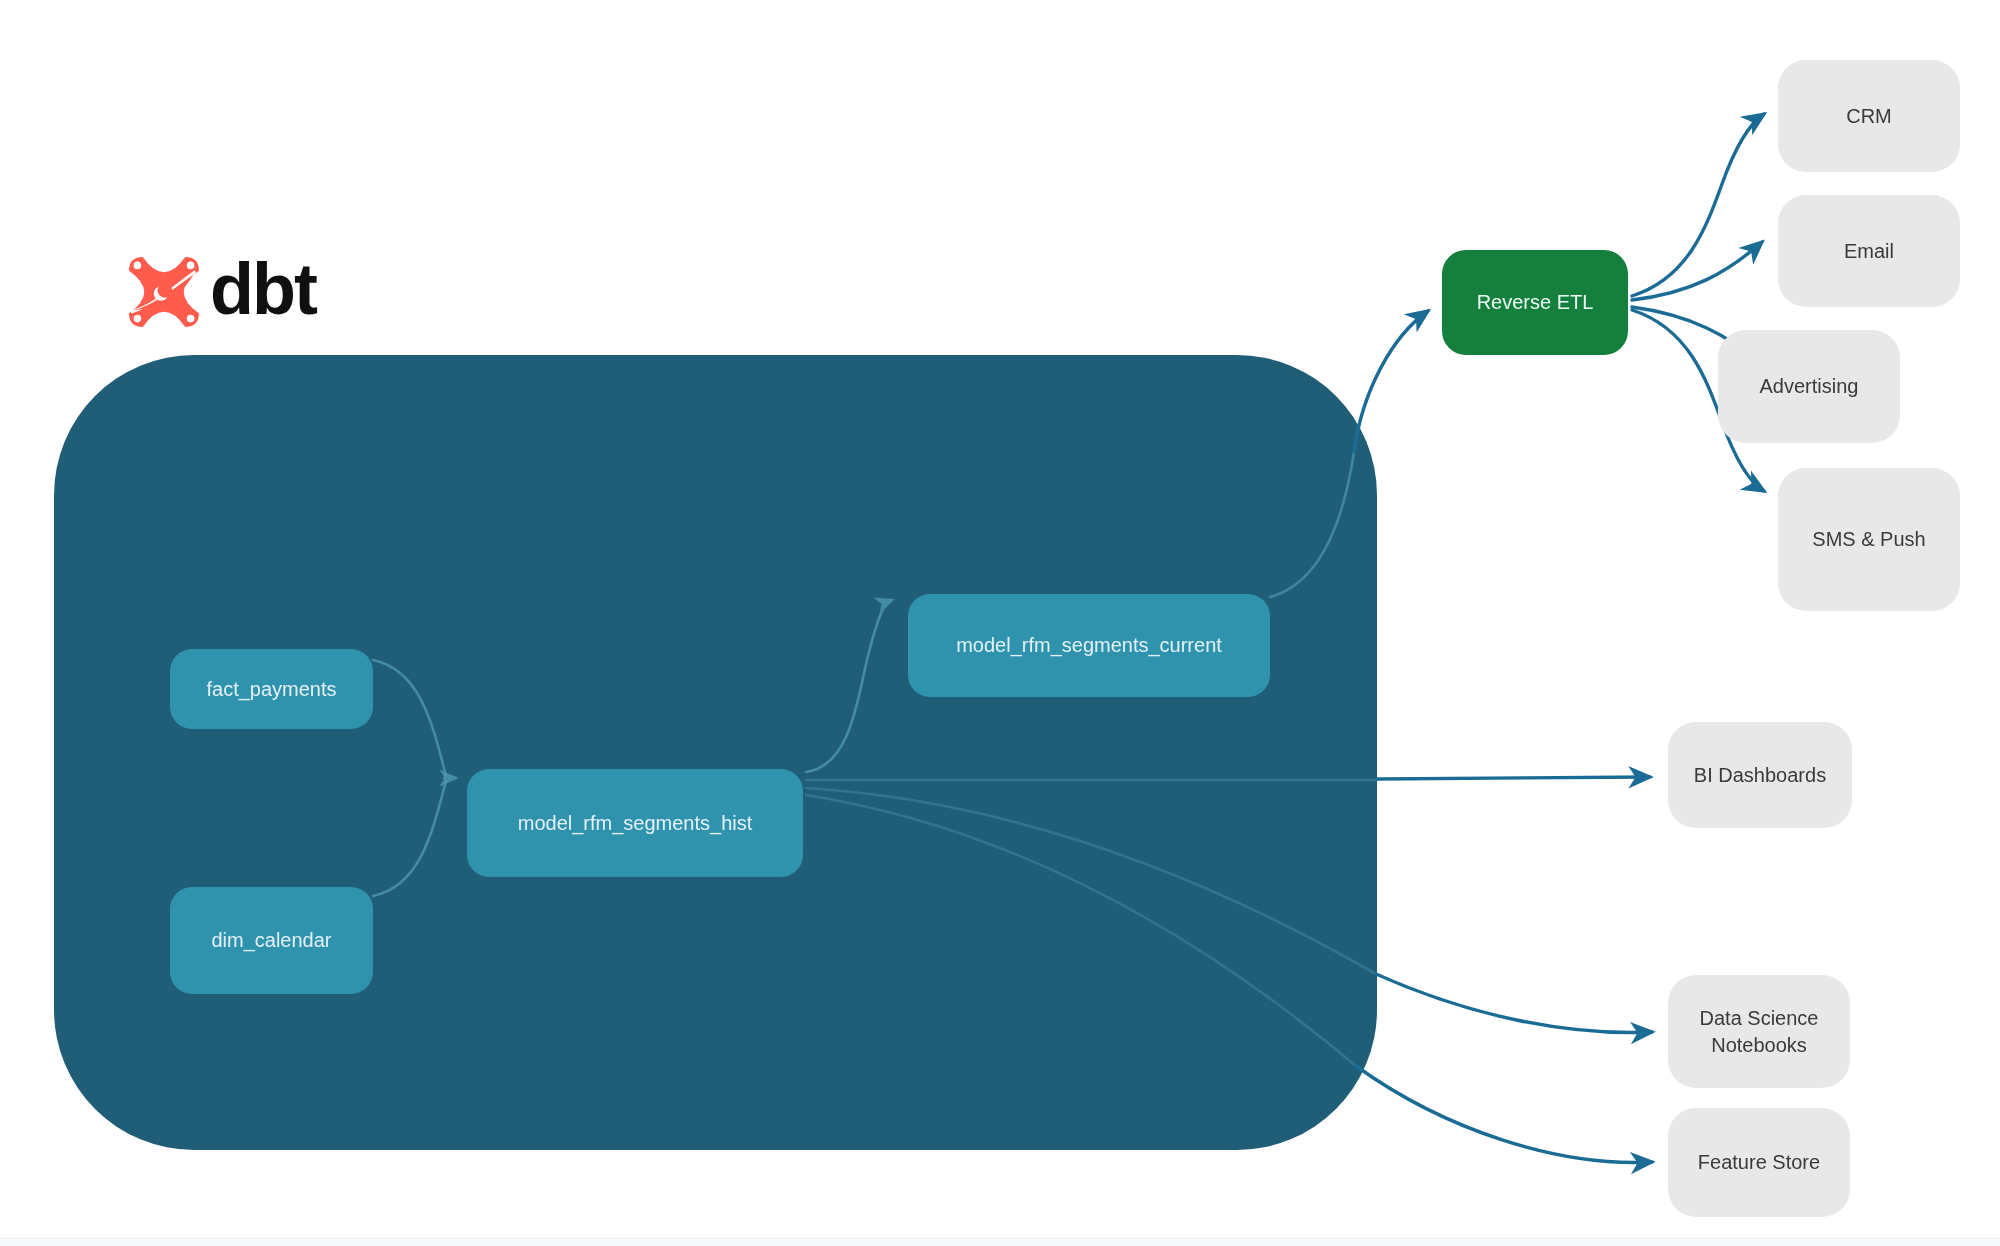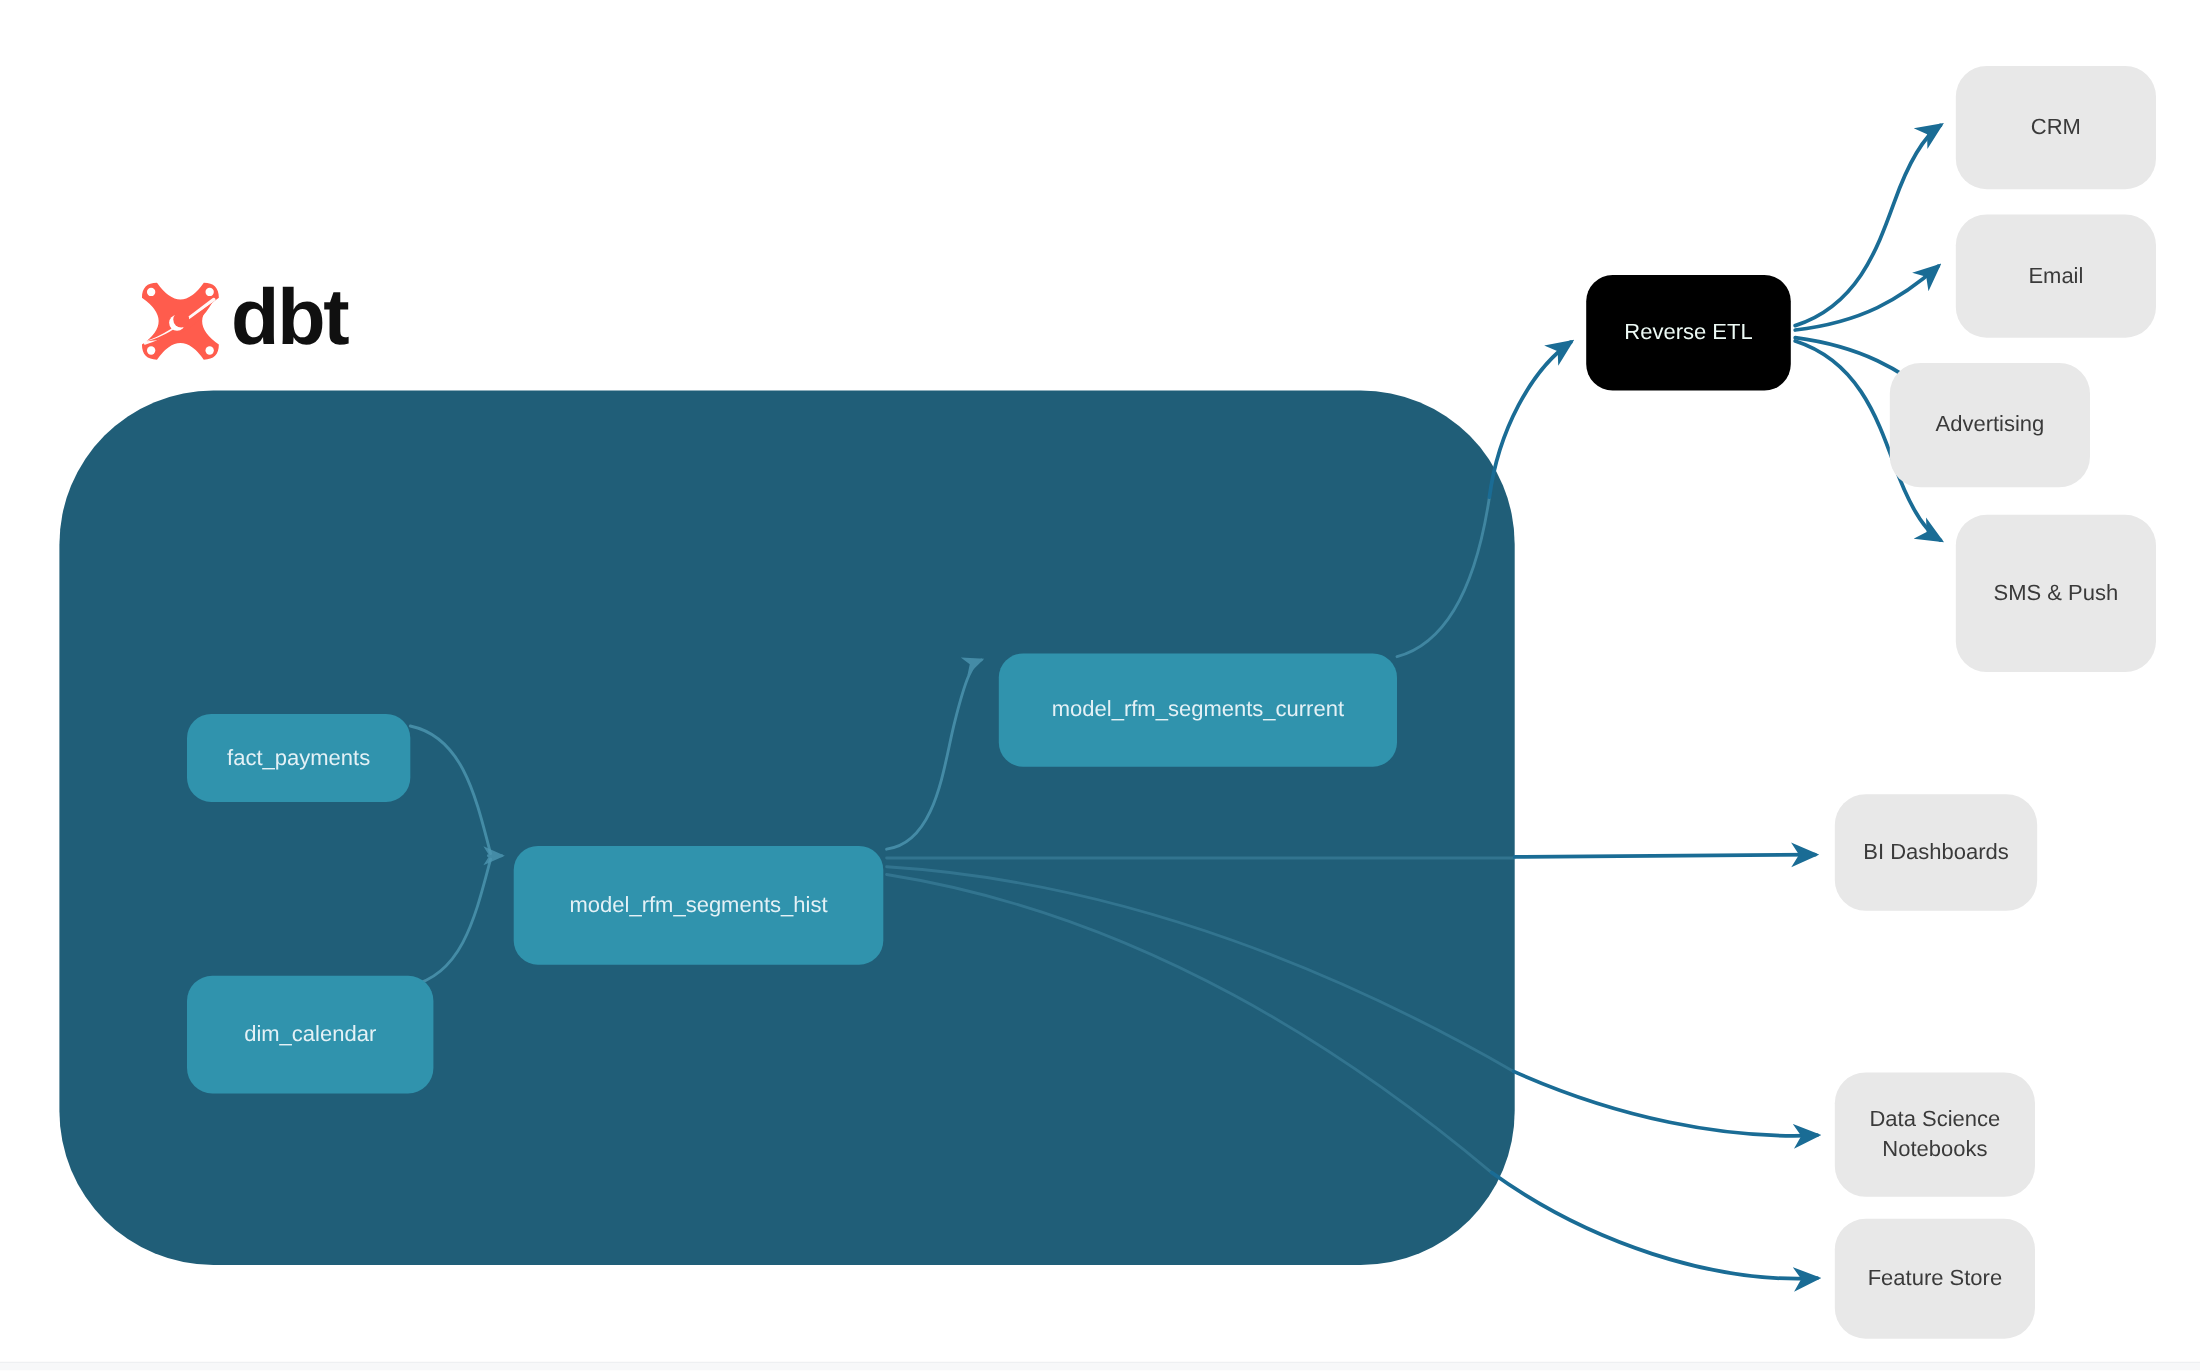--- a/index.html
+++ b/index.html
@@ -42,29 +42,29 @@
   .node {
     position: absolute; z-index: 2;
     display: flex; align-items: center; justify-content: center;
     text-align: center;
     font-size: 20px;
   }
   .node-model {
     background: #3093AD; border-radius: 22px; color: #E4F1F6; margin-top: 44px;
   }
   .node-green {
-    background: #000000; border-radius: 24px; color: #EDFAF5;
+    background: #15803d; border-radius: 24px; color: #EDFAF5;
   }
   .node-gray {
     background: #E8E8E8; border-radius: 28px; color: #3A3A3A;
     padding: 0 12px; line-height: 1.35;
   }
 
   .n-fact     { left: 170px;  top: 605px;  width: 203px; height: 80px; }
-  .n-dim      { left: 170px;  top: 843px;  width: 224px; height: 107px; border-radius: 23px; }
+  .n-dim      { left: 170px;  top: 843px;  width: 203px; height: 107px; }
   .n-hist     { left: 467px;  top: 725px;  width: 336px; height: 108px; }
   .n-current  { left: 908px;  top: 550px;  width: 362px; height: 103px; }
   .n-retl     { left: 1442px; top: 250px;  width: 186px; height: 105px; }
   .n-crm      { left: 1778px; top: 60px;   width: 182px; height: 112px; }
   .n-email    { left: 1778px; top: 195px;  width: 182px; height: 112px; }
   .n-adv      { left: 1718px; top: 330px;  width: 182px; height: 113px; }
   .n-sms      { left: 1778px; top: 468px;  width: 182px; height: 143px; }
   .n-bi       { left: 1668px; top: 722px;  width: 184px; height: 106px; }
   .n-ds       { left: 1668px; top: 975px;  width: 182px; height: 113px; }
   .n-fs       { left: 1668px; top: 1108px; width: 182px; height: 109px; }

